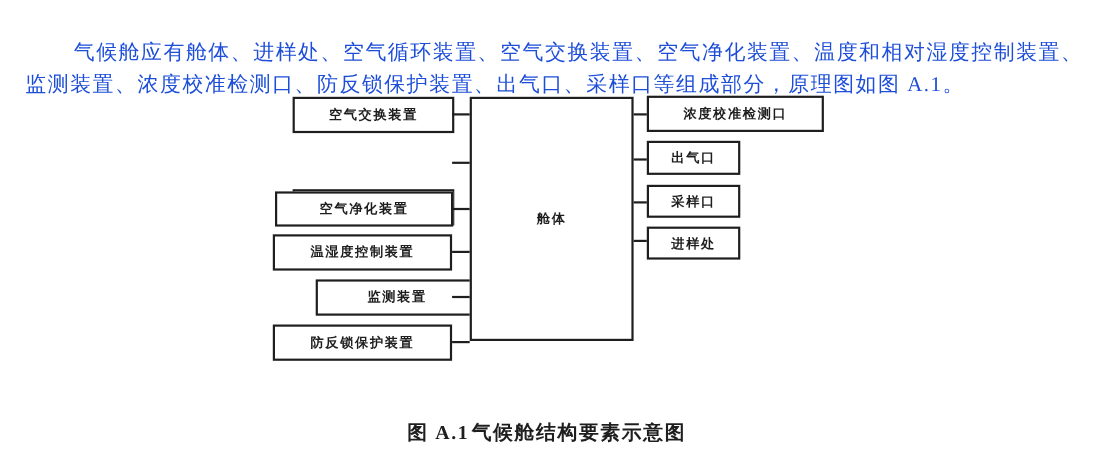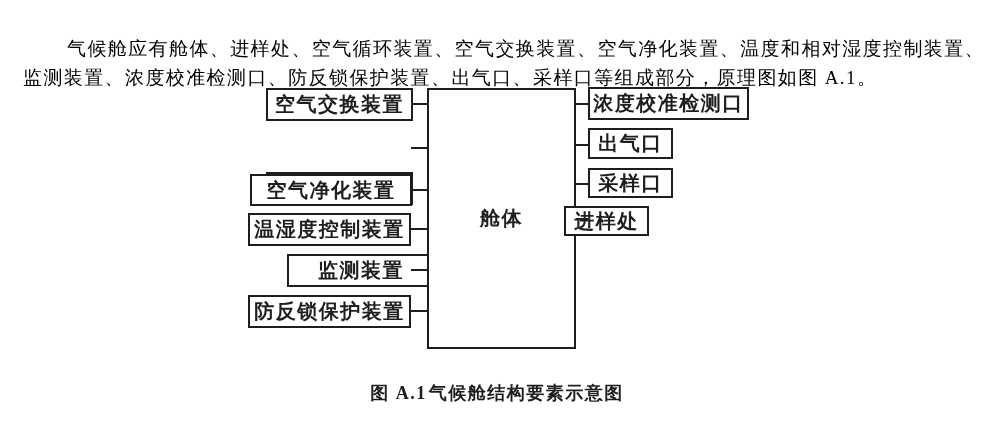--- a/index.html
+++ b/index.html
@@ -18,51 +18,51 @@
   }
   
   .para {
     position: absolute;
     left: 23px;
     top: 15px;
     width: 960px;
     font-size: 19px;
     line-height: 29px;
     letter-spacing: 1.4px;
-    color: #000000;
+    color: #1d4ed8;
   }
   .para .line { display: block; white-space: nowrap; }
   .para .line1 { padding-left: 44px; }
 
   
   .diagram { position: absolute; left: 0; top: 0; width: 994px; height: 432px; }
   .dbox {
     position: absolute;
     box-sizing: border-box;
     border: 2px solid #1e1e1e;
     background: #ffffff;
     display: flex;
     align-items: center;
     justify-content: center;
-    font-size: 20px;
+    font-size: 12px;
     font-weight: 600;
     letter-spacing: 1.5px;
     white-space: nowrap;
   }
   .lb1 { left: 266px; top:  88px; width: 147px; height: 33px; }
   .lb2 { left: 266px; top: 132px; width: 147px; height: 33px; margin-top: 40px; }
   .lb3 { left: 250px; top: 174px; width: 162px; height: 32px; }
   .lb4 { left: 248px; top: 213px; width: 163px; height: 33px; }
   .lb5 { left: 287px; top: 254px; width: 148px; height: 33px; }
   .lb6 { left: 248px; top: 295px; width: 163px; height: 33px; }
-  .cb  { left: 427px; top:  88px; width: 149px; height: 261px; }
+  .cb  { left: 427px; top:  88px; width: 149px; height: 222px; }
   .rb1 { left: 588px; top:  87px; width: 161px; height: 33px; }
   .rb2 { left: 588px; top: 128px; width:  85px; height: 31px; text-align: center; }
   .rb3 { left: 588px; top: 168px; width:  85px; height: 30px; }
-  .rb4 { left: 564px; top: 206px; width:  85px; height: 30px; }
+  .rb4 { left: 588px; top: 206px; width:  85px; height: 30px; }
 
   .conn {
     position: absolute;
     height: 2px;
     background: #1e1e1e;
   }
   .cl { left: 411px; width: 16px; }
   .cr { left: 576px; width: 12px; }
   .cl1 { top: 103px; } .cl2 { top: 147px; } .cl3 { top: 189px; }
   .cl4 { top: 228px; } .cl5 { top: 269px; } .cl6 { top: 310px; }

